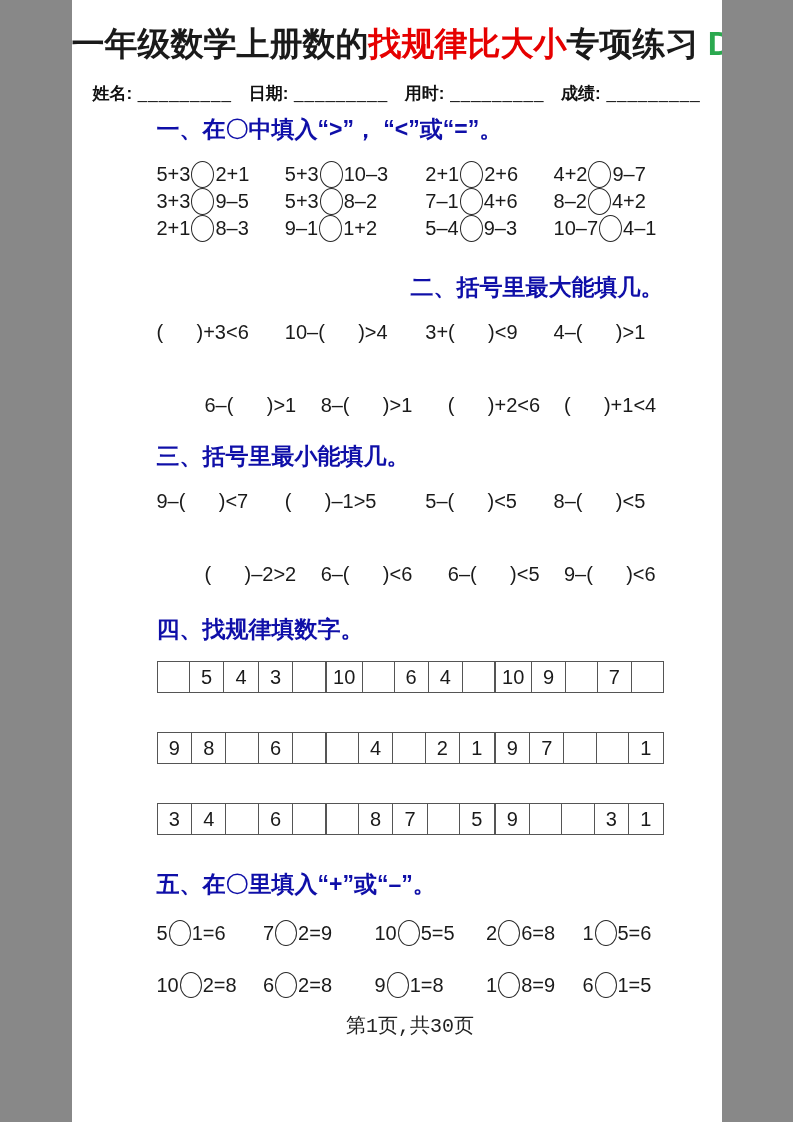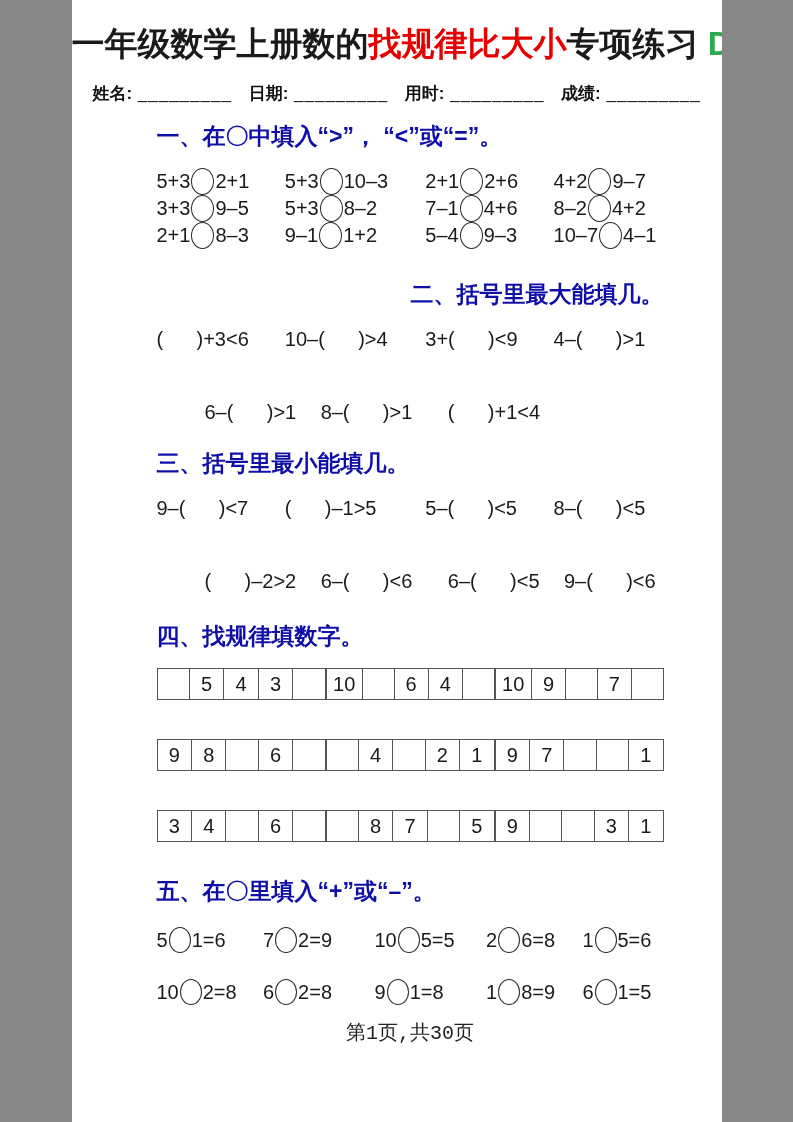--- a/index.html
+++ b/index.html
@@ -36,21 +36,21 @@
   .content{
     padding-left:85px;
     padding-right:58px;
   }
   .sec{
     color:#0f0fa8;
     font-weight:800;
     font-size:23px;
     white-space:nowrap;
   }
-  .sec1{margin-top:16px;}
+  .sec1{margin-top:9px;}
   .sec2{margin-top:30px;text-align:right;}
   .sec3{margin-top:24px;}
   .sec4{margin-top:28px;}
   .sec5{margin-top:34px;}
   .row4{
     display:grid;
     grid-template-columns:1.05fr 1.15fr 1.05fr 0.9fr;
     font-size:20px;
     align-items:center;
   }
@@ -142,20 +142,21 @@
     <div class="sec sec2">二、括号里最大能填几。</div>
     <div class="row4 r-top2">
       <div class="prob paren">(      )+3&lt;6</div>
       <div class="prob paren">10–(      )&gt;4</div>
       <div class="prob paren">3+(      )&lt;9</div>
       <div class="prob paren">4–(      )&gt;1</div>
     </div>
     <div class="row4 r-gap2">
       <div class="prob paren">6–(      )&gt;1</div>
       <div class="prob paren">8–(      )&gt;1</div>
+      <div class="prob paren">(      )+2&lt;6</div>
       <div class="prob paren">(      )+1&lt;4</div>
     </div>
 
     <div class="sec sec3">三、括号里最小能填几。</div>
     <div class="row4 r-top2">
       <div class="prob paren">9–(      )&lt;7</div>
       <div class="prob paren">(      )–1&gt;5</div>
       <div class="prob paren">5–(      )&lt;5</div>
       <div class="prob paren">8–(      )&lt;5</div>
     </div>

